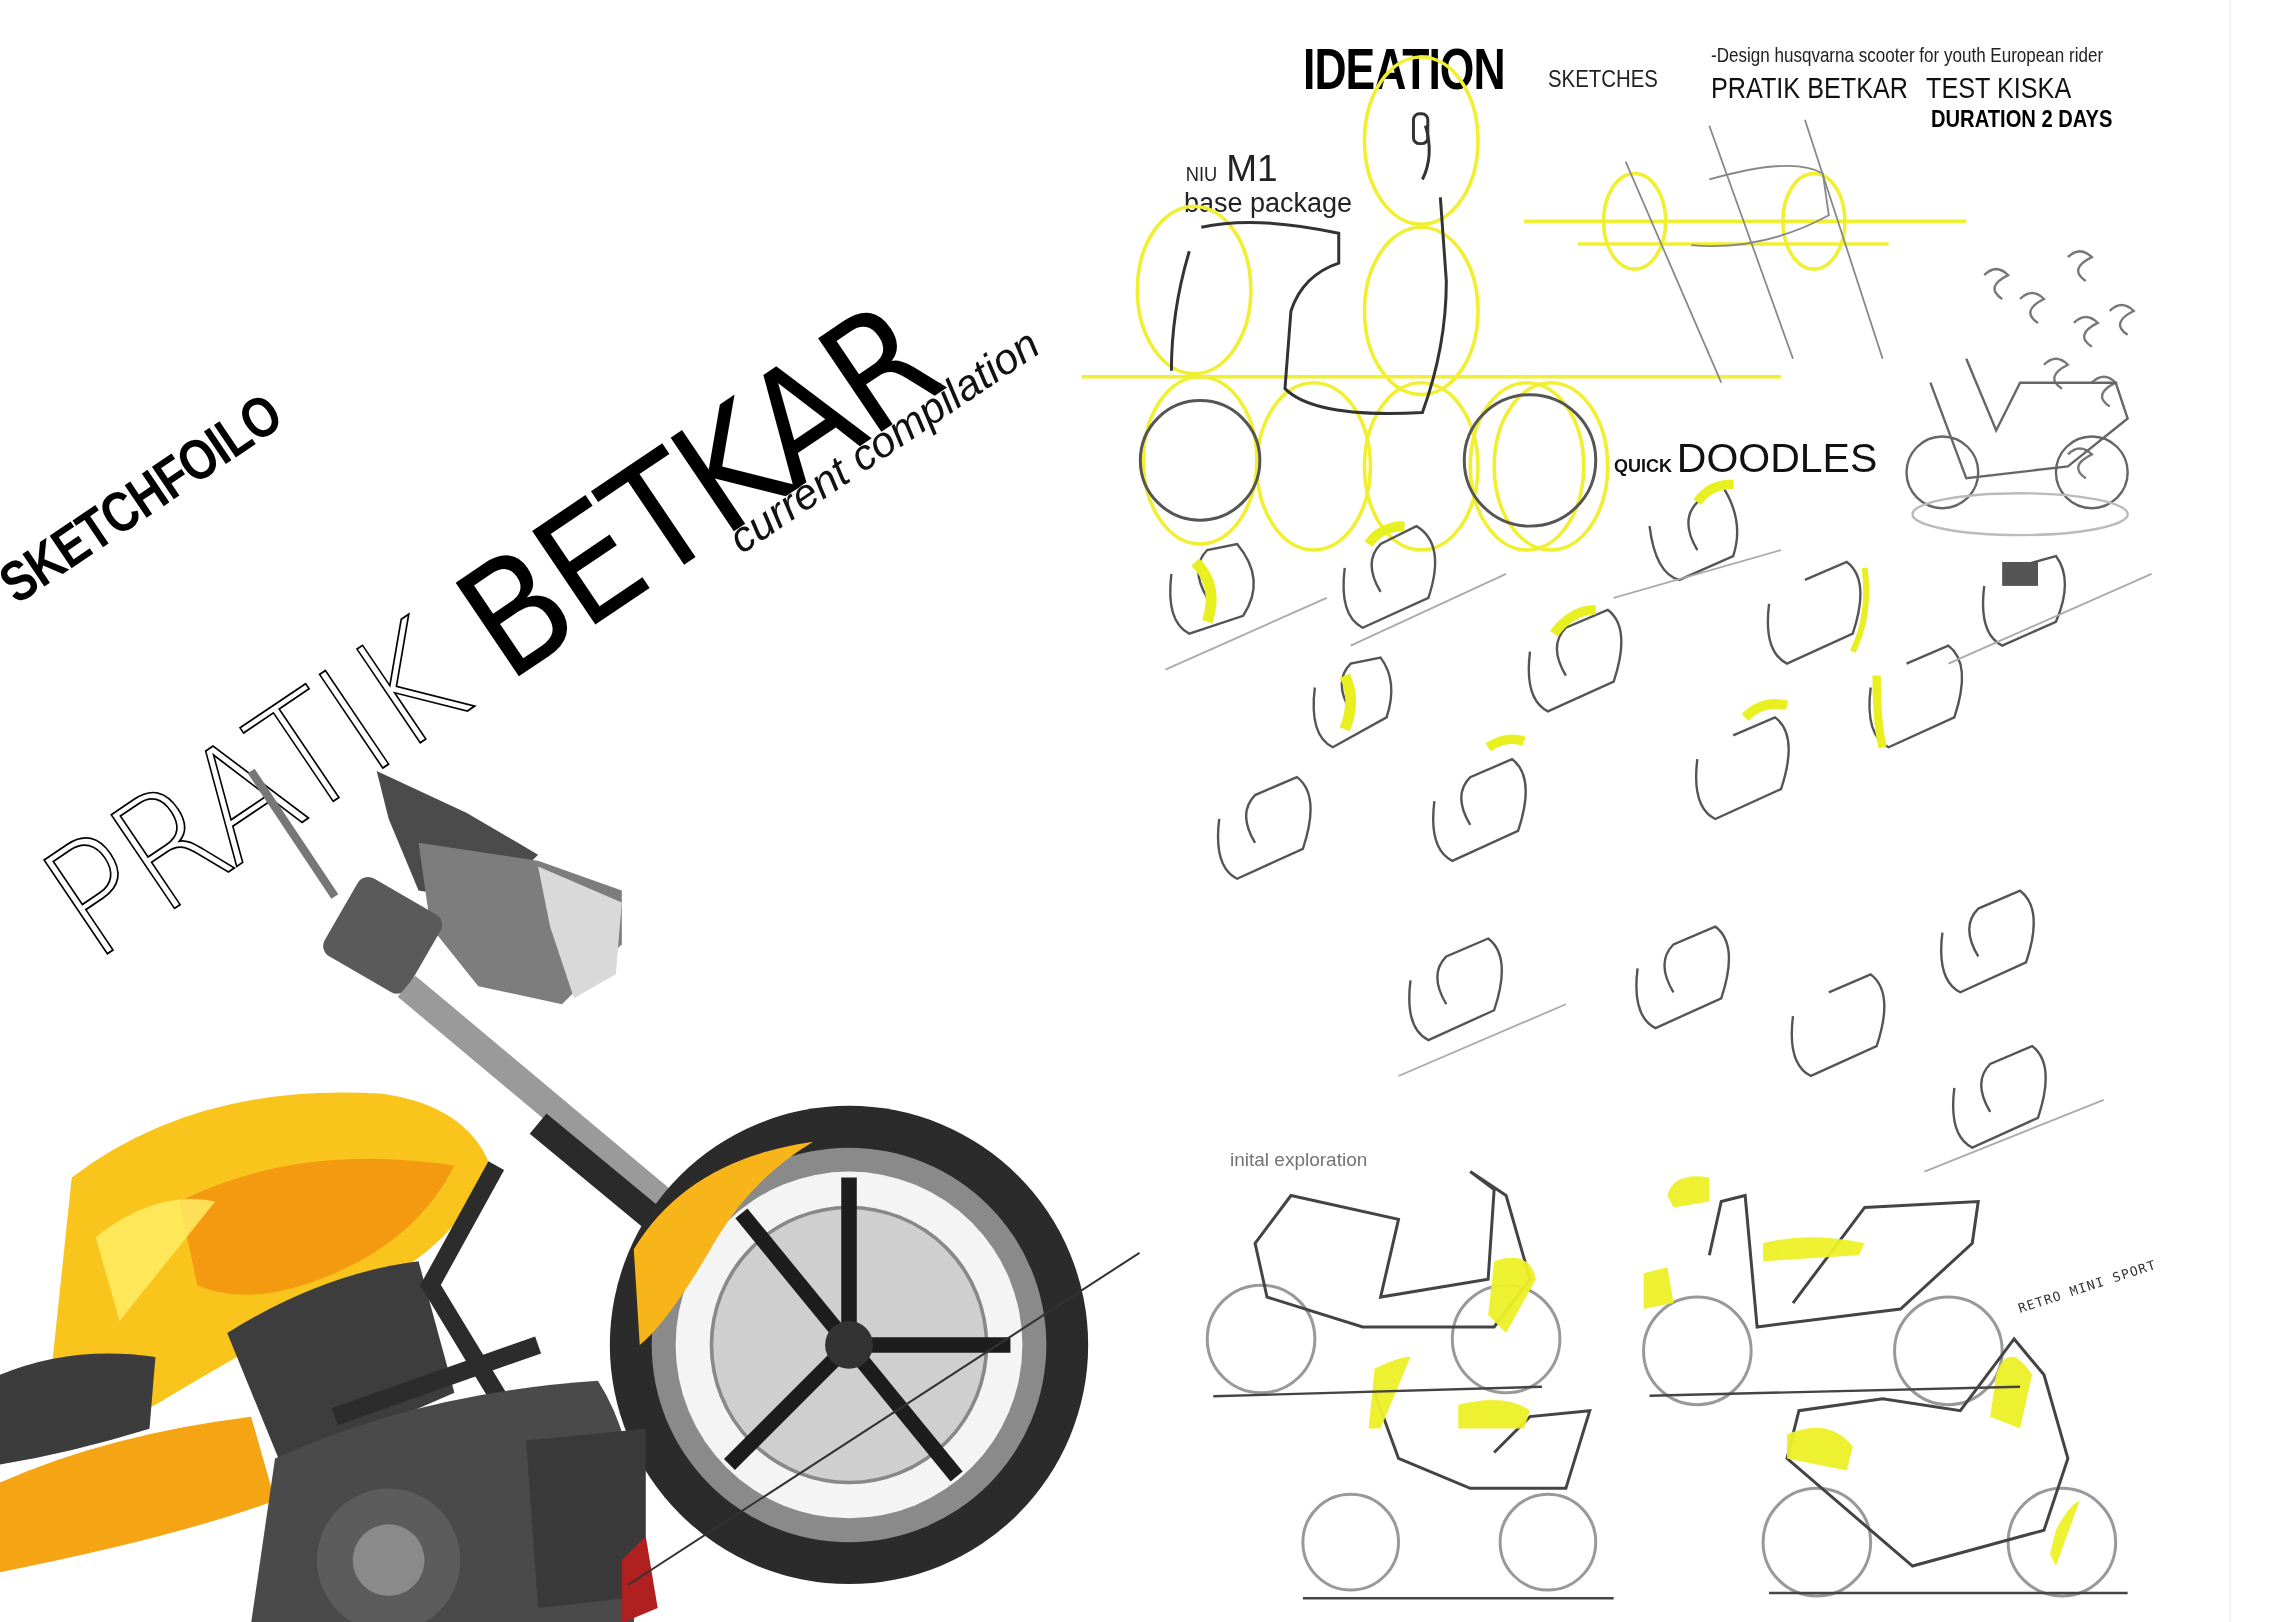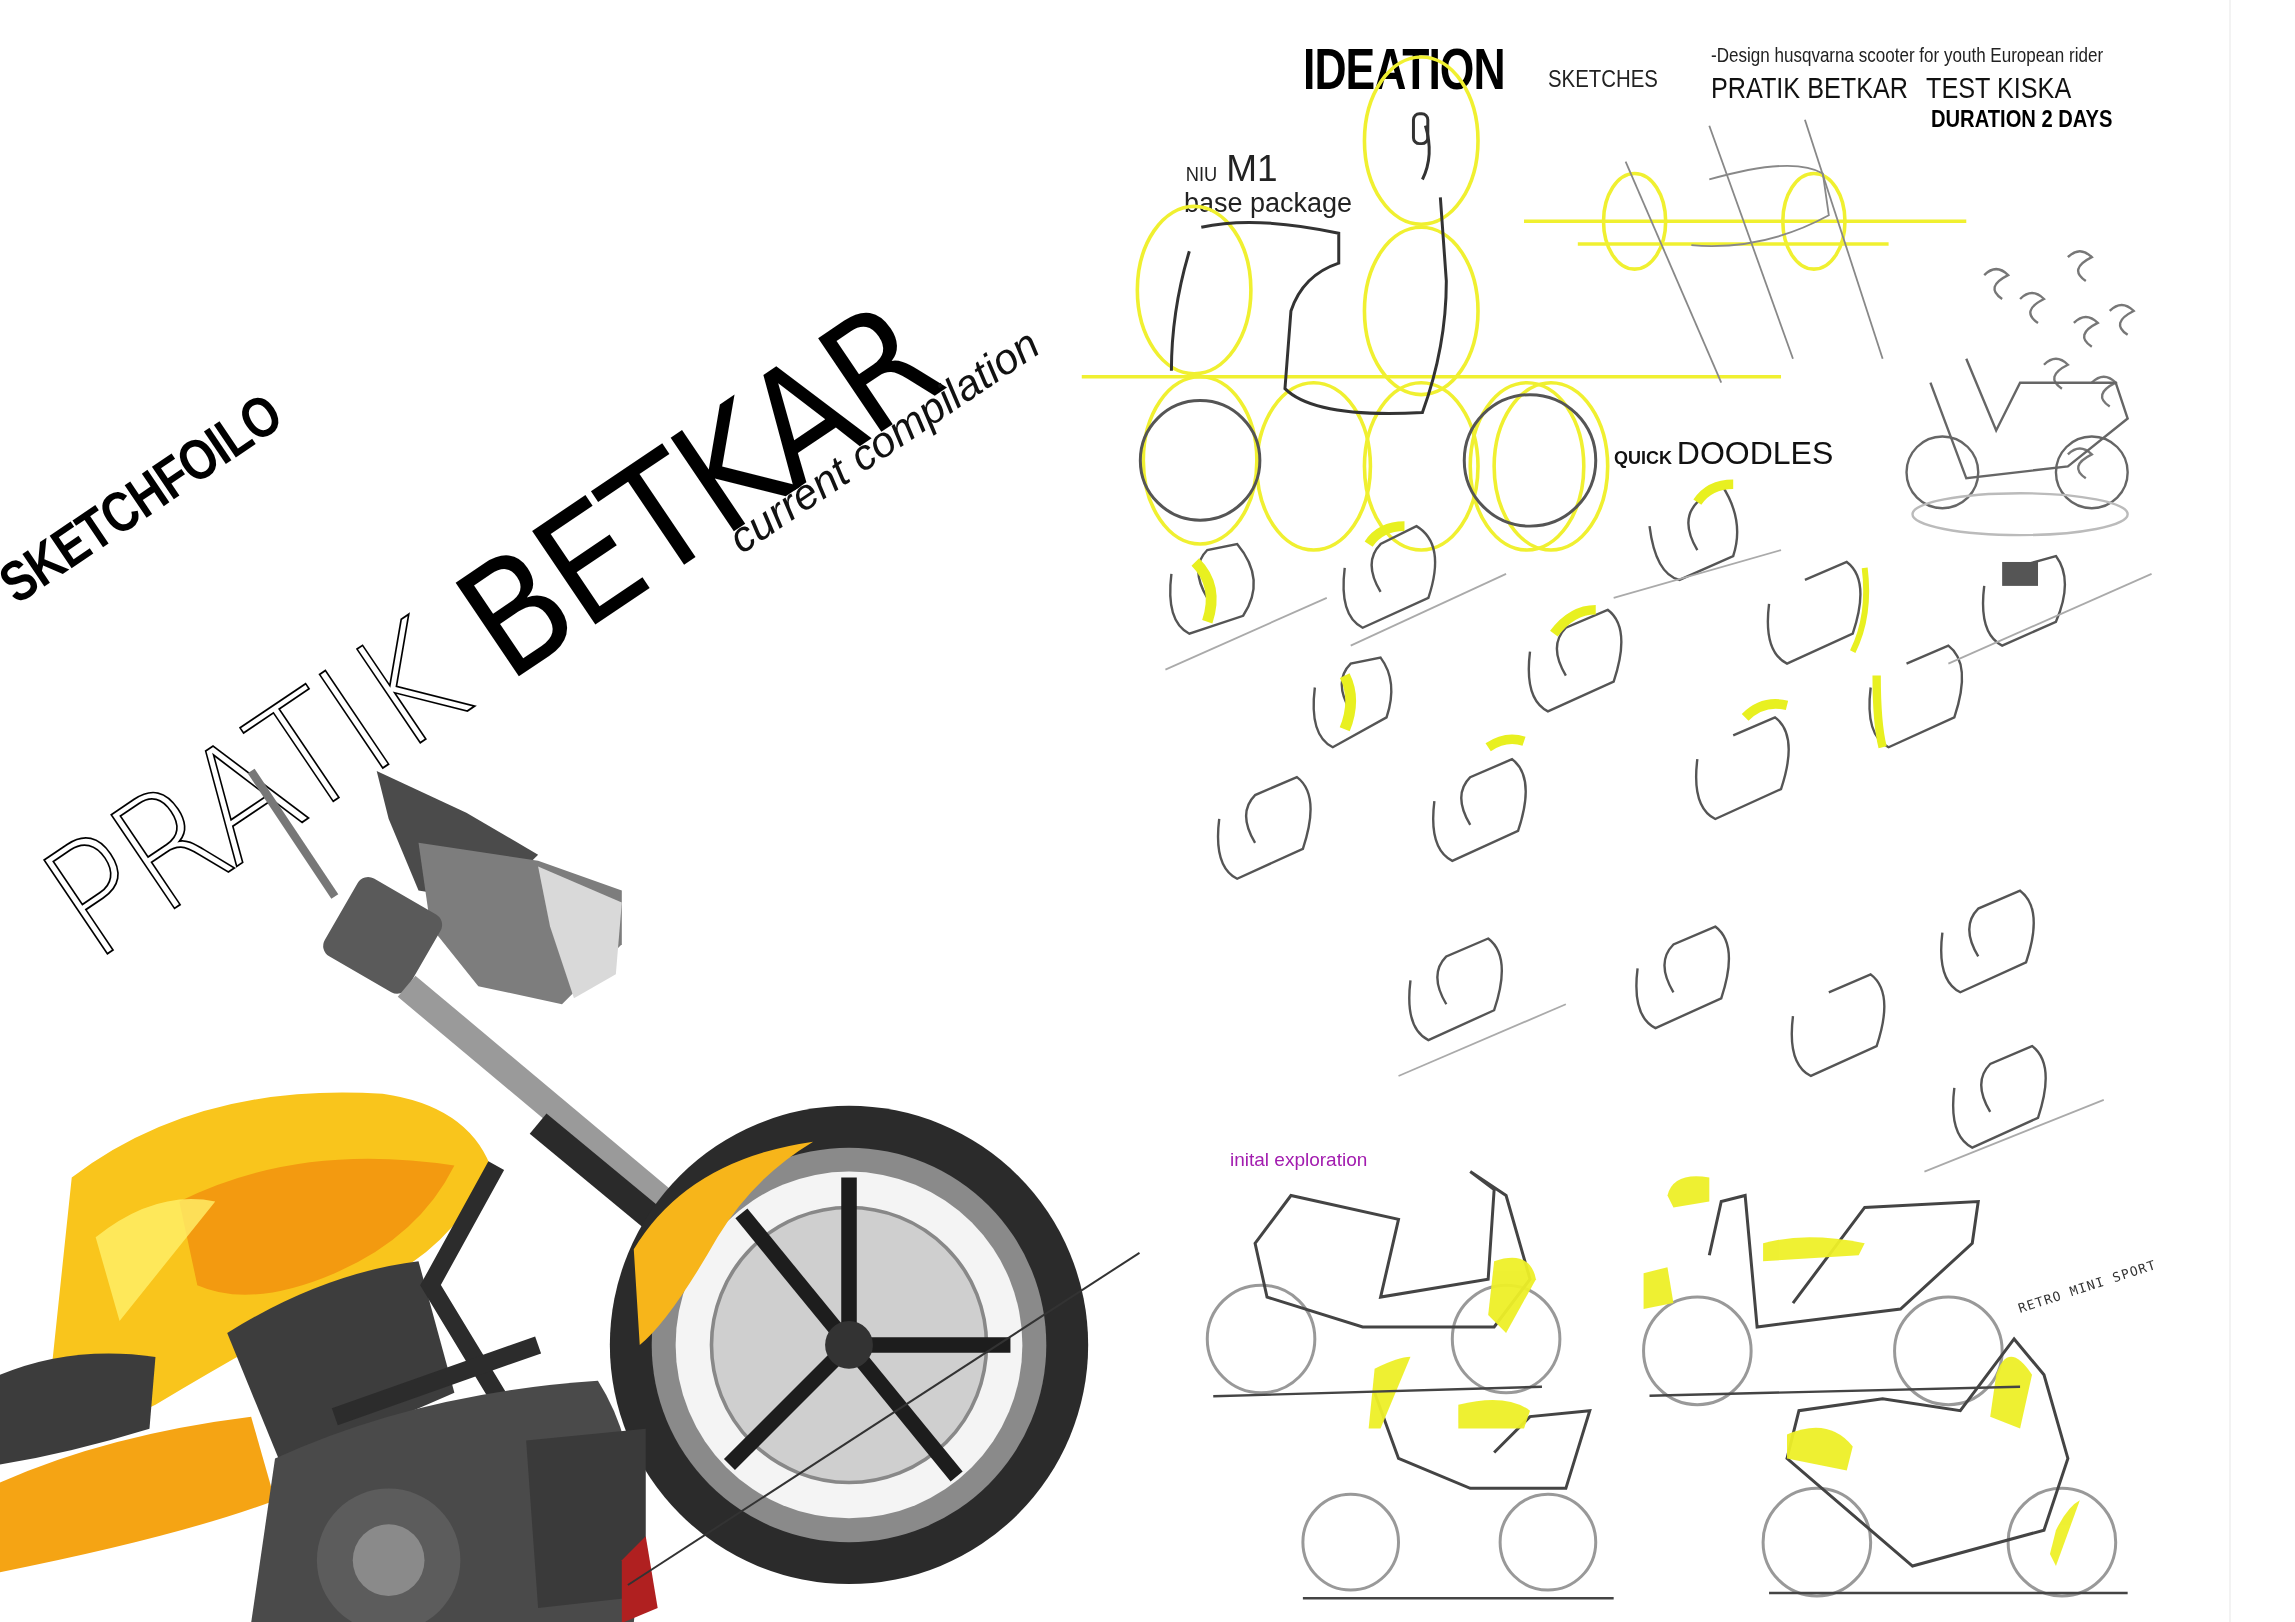--- a/index.html
+++ b/index.html
@@ -21,23 +21,23 @@
     .author span + span { margin-left: 21.5px; }
     .duration { position: absolute; left: 1931px; top: 105px; font-size: 24px; font-weight: 700; transform: scaleX(0.84); transform-origin: left top; white-space: nowrap; color: #000; }
 
     .niu { position: absolute; left: 1184px; top: 148px; color: #222; }
     .niu .brand { font-size: 20.3px; transform: scaleX(0.9); display: inline-block; }
     .niu .model { font-size: 37px; margin-left: 7.2px; display: inline-block; }
     .niu .pkg { display: block; font-size: 27px; margin-top: -2.4px; }
 
     .quick-doodles { position: absolute; left: 1614px; top: 435px; white-space: nowrap; }
     .quick-doodles .small { font-size: 18px; font-weight: bold; }
-    .quick-doodles .big { font-size: 32px; margin-left: 4.8px; }
-
-    .inital { position: absolute; left: 1230px; top: 1149px; font-size: 19px; color: #a21caf; }
+    .quick-doodles .big { font-size: 41px; margin-left: 4.8px; }
+
+    .inital { position: absolute; left: 1230px; top: 1149px; font-size: 19px; color: #737373; }
     .retro { position: absolute; left: 2015px; top: 1279px; font-family: "DejaVu Sans Mono", monospace; font-size: 13px; color: #333; transform: rotate(-18deg); white-space: nowrap; letter-spacing: 1.2px; }
 
     svg.layer { position: absolute; left: 0; top: 0; }
   </style>
 </head>
 <body>
 
 <div class="divider"></div>
 
 <div class="sketchfoilo">SKETCHFOILO</div>

